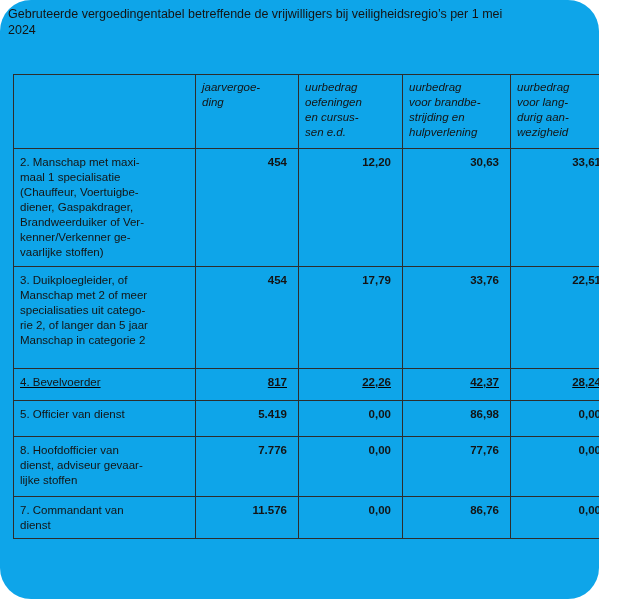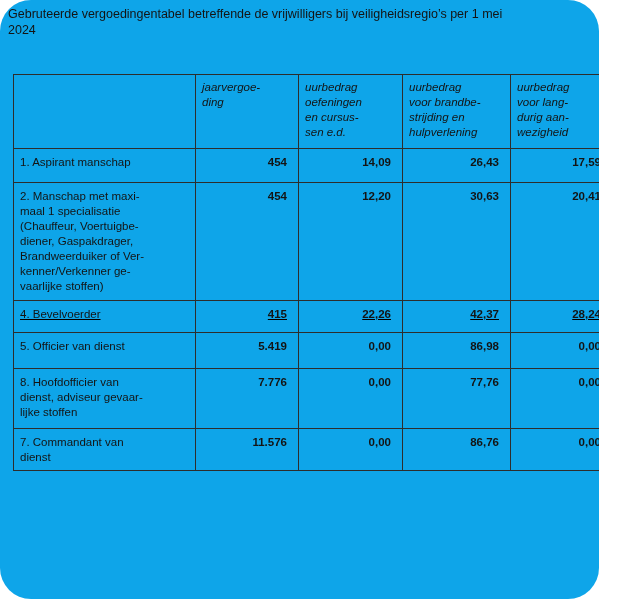--- a/index.html
+++ b/index.html
@@ -94,43 +94,47 @@
 voor brandbe-
 strijding en
 hulpverlening</th>
         <th>uurbedrag
 voor lang-
 durig aan-
 wezigheid</th>
       </tr>
     </thead>
     <tbody>
-      <tr class="r1">
-        <td>1. Aspirant manschap</td>
-        <td class="num">454</td>
-        <td class="num">14,09</td>
-        <td class="num">26,43</td>
-        <td class="num">17,59</td>
-      </tr>
       <tr class="r2">
         <td>2. Manschap met maxi-
 maal 1 specialisatie
 (Chauffeur, Voertuigbe-
 diener, Gaspakdrager,
 Brandweerduiker of Ver-
 kenner/Verkenner ge-
 vaarlijke stoffen)</td>
         <td class="num">454</td>
         <td class="num">12,20</td>
         <td class="num">30,63</td>
-        <td class="num">20,41</td>
+        <td class="num">33,61</td>
+      </tr>
+      <tr class="r3">
+        <td>3. Duikploegleider, of
+Manschap met 2 of meer
+specialisaties uit catego-
+rie 2, of langer dan 5 jaar
+Manschap in categorie 2</td>
+        <td class="num">454</td>
+        <td class="num">17,79</td>
+        <td class="num">33,76</td>
+        <td class="num">22,51</td>
       </tr>
       <tr class="r4">
         <td>4. Bevelvoerder</td>
-        <td class="num">415</td>
+        <td class="num">817</td>
         <td class="num">22,26</td>
         <td class="num">42,37</td>
         <td class="num">28,24</td>
       </tr>
       <tr class="r5">
         <td>5. Officier van dienst</td>
         <td class="num">5.419</td>
         <td class="num">0,00</td>
         <td class="num">86,98</td>
         <td class="num">0,00</td>

